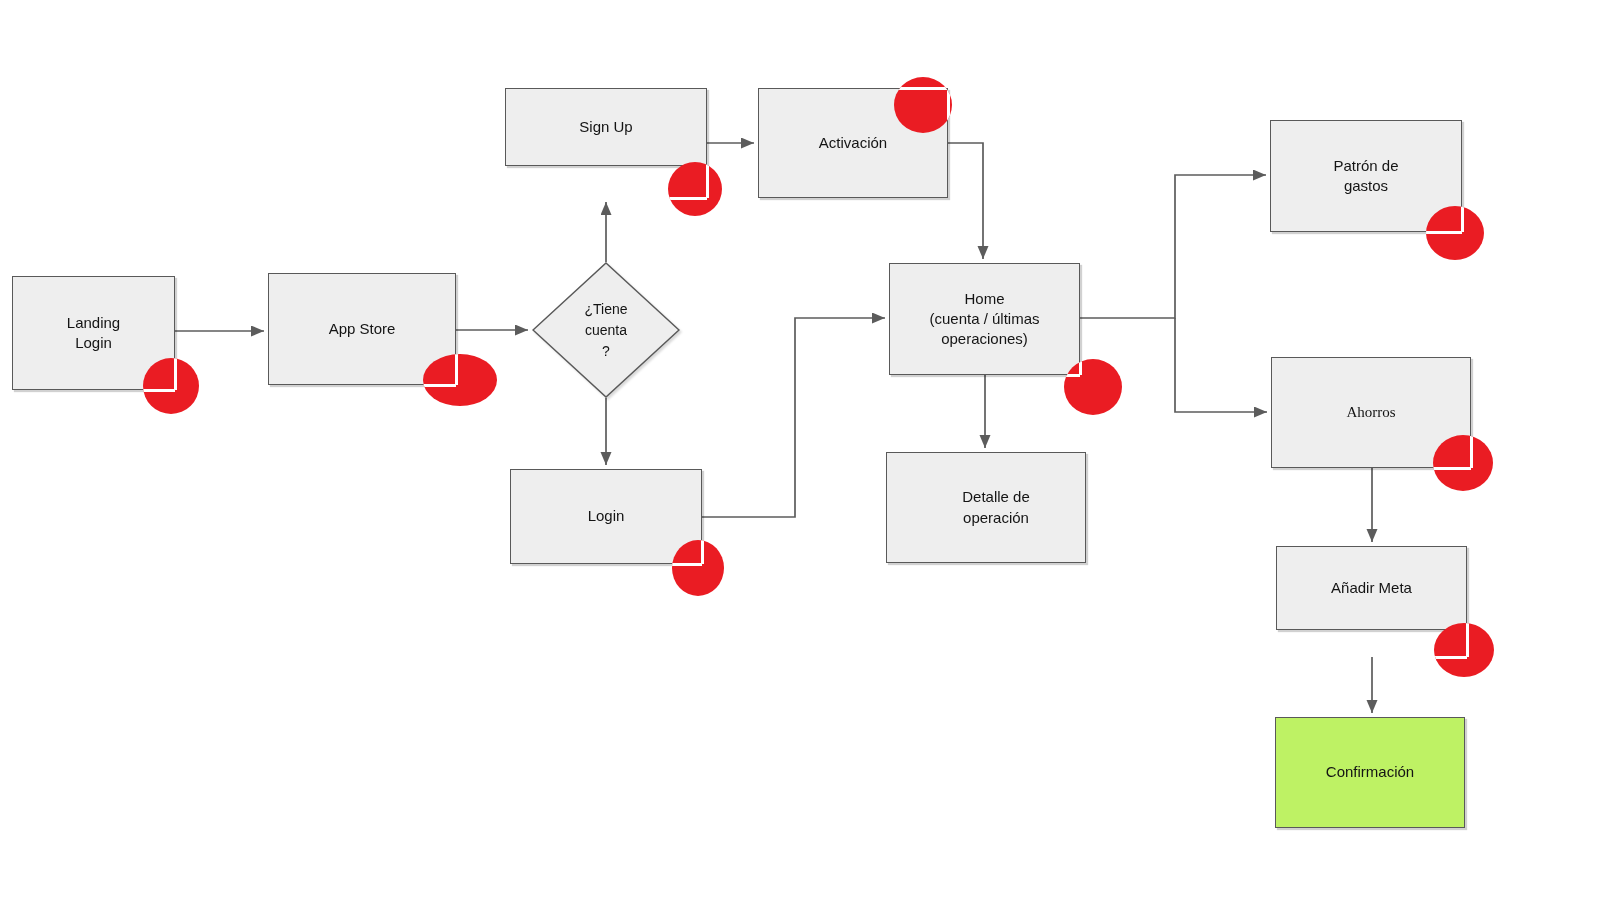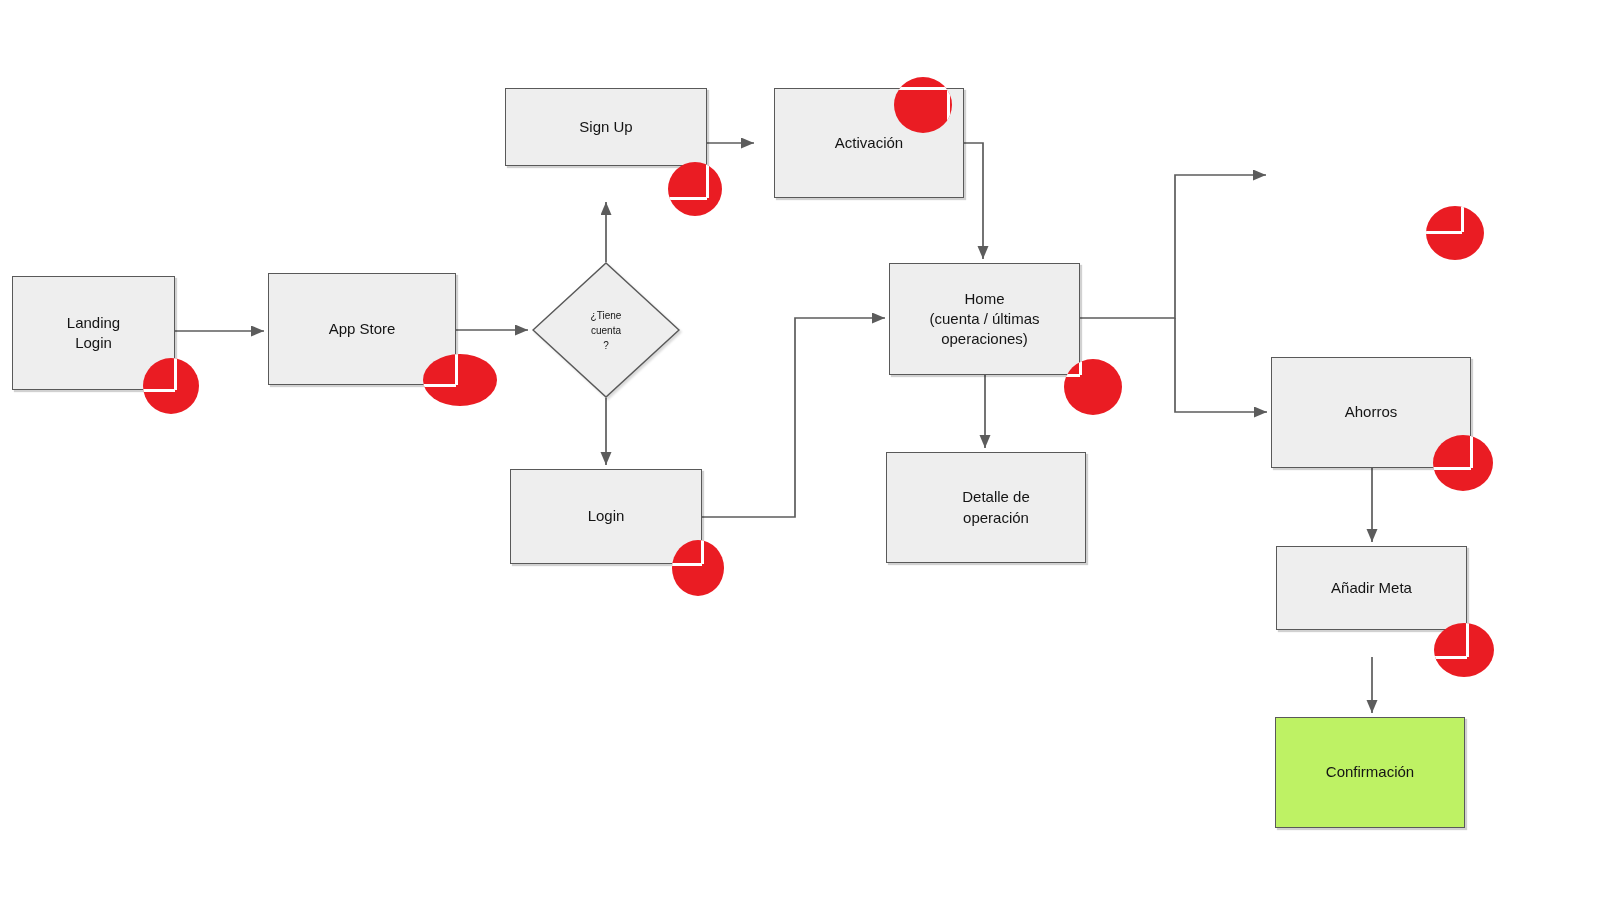--- a/index.html
+++ b/index.html
@@ -45,21 +45,21 @@
     background: transparent;
     border: none;
   }
   .node.diamond svg {
     position: absolute;
     left: 0; top: 0;
     filter: drop-shadow(2px 2px 1px rgba(0,0,0,0.15));
   }
   .node.diamond .label {
     position: relative;
-    font-size: 10px;
+    font-size: 14px;
     line-height: 1.5;
   }
   .corner-marker {
     position: absolute;
     border-radius: 50%;
     overflow: hidden;
     z-index: 3;
   }
   .corner-marker .bracket {
     position: absolute;
@@ -100,36 +100,40 @@
       <svg width="148" height="136">
         <polygon points="74,1 147,68 74,135 1,68" fill="#eeeeee" stroke="#595959" stroke-width="1.5"></polygon>
       </svg>
       <div class="label" style="color: rgb(20, 20, 20);">¿Tiene
 cuenta
 ?</div>
     </div>
     <div class="node rect" style="left: 505px; top: 88px; width: 202px; height: 78px; background: rgb(238, 238, 238); border-color: rgb(89, 89, 89);">
       <div class="label" style="color: rgb(20, 20, 20);">Sign Up</div>
     </div>
-    <div class="node rect" style="left: 758px; top: 88px; width: 190px; height: 110px; background: rgb(238, 238, 238); border-color: rgb(89, 89, 89); margin-left: 16px;">
+    <div class="node rect" style="left: 758px; top: 88px; width: 190px; height: 110px; background: rgb(238, 238, 238); border-color: rgb(89, 89, 89);">
       <div class="label" style="color: rgb(20, 20, 20);">Activación</div>
     </div>
     <div class="node rect" style="left: 510px; top: 469px; width: 192px; height: 95px; background: rgb(238, 238, 238); border-color: rgb(89, 89, 89);">
       <div class="label" style="color: rgb(20, 20, 20);">Login</div>
     </div>
     <div class="node rect" style="left: 889px; top: 263px; width: 191px; height: 112px; background: rgb(238, 238, 238); border-color: rgb(89, 89, 89);">
       <div class="label" style="color: rgb(20, 20, 20);">Home
 (cuenta / últimas
 operaciones)</div>
     </div>
     <div class="node rect" style="left: 886px; top: 452px; width: 200px; height: 111px; background: rgb(238, 238, 238); border-color: rgb(89, 89, 89); padding-left: 20px;">
       <div class="label" style="color: rgb(20, 20, 20);">Detalle de
 operación</div>
     </div>
-    <div class="node rect" style="left: 1271px; top: 357px; width: 200px; height: 111px; background: rgb(238, 238, 238); border-color: rgb(89, 89, 89);">
+    <div class="node rect" style="left: 1270px; top: 120px; width: 192px; height: 112px; background: rgb(238, 238, 238); border-color: rgb(89, 89, 89);">
+      <div class="label" style="color: rgb(20, 20, 20);">Patrón de
+gastos</div>
+    </div>
+    <div class="node rect" style="left: 1271px; top: 357px; width: 200px; height: 111px; background: rgb(238, 238, 238); border-color: rgb(89, 89, 89); font-family: Liberation Serif, serif;">
       <div class="label" style="color: rgb(20, 20, 20);">Ahorros</div>
     </div>
     <div class="node rect" style="left: 1276px; top: 546px; width: 191px; height: 84px; background: rgb(238, 238, 238); border-color: rgb(89, 89, 89);">
       <div class="label" style="color: rgb(20, 20, 20);">Añadir Meta</div>
     </div>
     <div class="node rect" style="left: 1275px; top: 717px; width: 190px; height: 111px; background: #bef264; border-color: rgb(89, 89, 89);">
       <div class="label" style="color: rgb(20, 20, 20);">Confirmación</div>
     </div>
     <div class="corner-marker" style="left: 143px; top: 358px; width: 56px; height: 56px; background: rgb(234, 28, 35);">
       <div class="bracket" style="background: rgb(255, 255, 255); width: 3px; height: 80px; left: 30.5px; top: -48px;"></div>

